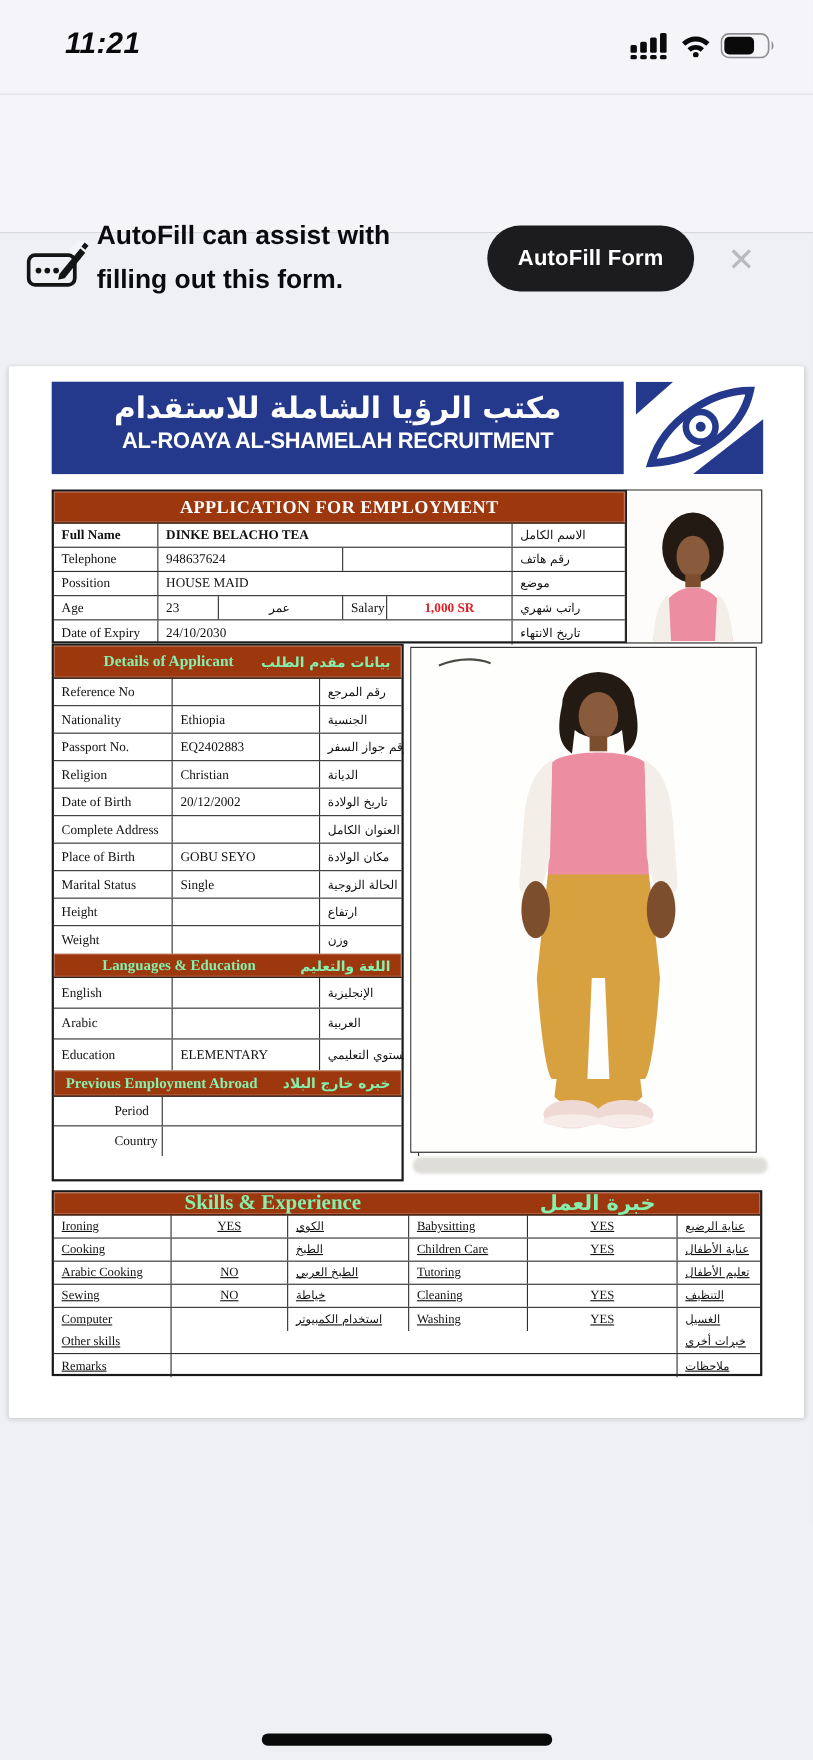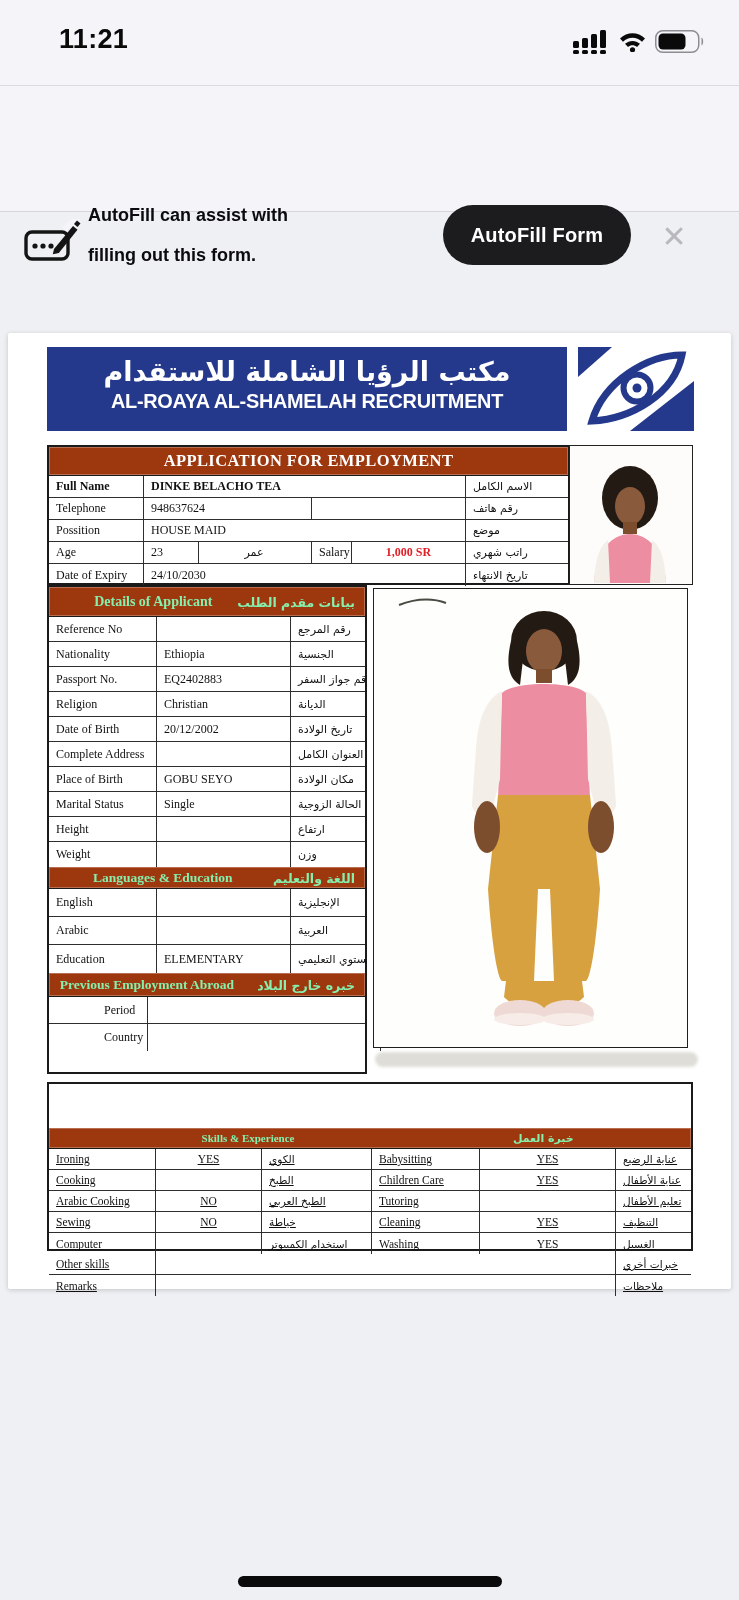--- a/index.html
+++ b/index.html
@@ -1,26 +1,26 @@
 <!DOCTYPE html>
 <html><head>
 <meta charset="utf-8">
 <style>
   * { margin:0; padding:0; box-sizing:border-box; }
   body { background:#cfd1d6; font-family:"Liberation Sans", sans-serif; }
   .screen { position:relative; width:739px; height:1600px; background:#eef0f4; overflow:hidden; margin:0 auto; }
 
   
   .top-chrome { position:absolute; top:0; left:0; width:739px; height:212px; background:#f5f4f9; }
-  .status-time { position:absolute; left:59px; top:24px; font-size:27px; font-weight:700; color:#0a0a0a; letter-spacing:.3px; }
+  .status-time { position:absolute; left:59px; top:24px; font-size:27px; font-weight:700; color:#0a0a0a; letter-spacing:.3px;font-style:italic; }
   .status-icons { position:absolute; right:34px; top:30px; display:flex; align-items:center; gap:9px; }
 
   .af-banner { position:absolute; top:85px; left:0; width:739px; height:127px; border-top:1px solid #dcdbe1; border-bottom:1px solid #d6d5db; background:#f5f4f9; }
   .af-icon { position:absolute; left:24px; top:133px; }
-  .af-text { position:absolute; left:88px; top:109px; width:330px; font-size:18px; line-height:40px; font-weight:600; color:#0b0b0d; }
+  .af-text { position:absolute; left:88px; top:109px; width:330px; font-size:24px; line-height:40px; font-weight:600; color:#0b0b0d; }
   .af-btn { position:absolute; left:443px; top:119px; width:188px; height:60px; background:#1c1c1e; border-radius:30px; color:#fff; font-size:20px; font-weight:600; display:flex; align-items:center; justify-content:center; letter-spacing:.2px; }
   .af-close { position:absolute; left:654px; top:130px; width:40px; height:40px; display:flex; align-items:center; justify-content:center; font-size:30px; color:#b9b8be; font-weight:400; }
 
   
   .page { position:absolute; left:8px; top:333px; width:723px; height:956px; background:#ffffff; border-radius:2px; box-shadow:0 1px 5px rgba(0,0,0,.18); }
   .ar { font-family:"DejaVu Sans", sans-serif; direction:rtl; }
 
   .letter-banner { position:absolute; left:39px; top:14px; width:520px; height:84px; background:#24388c; color:#fff; text-align:center; }
   .letter-ar { font-family:"DejaVu Sans", sans-serif; font-size:27px; font-weight:700; margin-top:9px; letter-spacing:.5px; }
   .letter-en { font-size:20.5px; font-weight:700; letter-spacing:-.3px; transform:scaleX(.97); margin-top:2px; }
@@ -59,21 +59,21 @@
   .l-row { grid-template-columns:108px 134px 76px; height:28px; }
   .p-row { grid-template-columns:51px 233px 34px; height:27px;padding-left:48px; }
   .hd-det .arr, .hd-lang .arr, .hd-prev .arr { font-size:12.5px; }
 
   
   .photo-panel { position:absolute; left:365px; top:255px; width:315px; height:460px; border:1.5px solid #1f1f1f; background:#fefefc; }
   .scan-strip { position:absolute; left:367px; top:719px; width:323px; height:15px; background:#d9d8d2; border-radius:8px; filter:blur(1.5px); opacity:.85; }
 
   
   .t-skill { left:39px; top:749px; width:646px; height:169px; }
-  .hd-skill { height:21px; font-size:11px;margin-top:44px; }
+  .hd-skill { height:21px; font-size:19px; }
   .hd-skill .en { left:31%; }
   .hd-skill .arr { right:auto; left:77%; transform:translate(-50%,-50%); }
   .s-row { grid-template-columns:107px 106px 110px 108px 136px 77px; height:21px; }
   .x-row { grid-template-columns:107px 460px 77px; height:21px; }
   .s-row .c, .x-row .c { font-size:11.5px;text-decoration:underline; }
   .s-row .c.ar, .x-row .c.ar { font-size:10.5px; }
 
   .home-indicator { position:absolute; left:238px; top:1576px; width:264px; height:11px; border-radius:5.5px; background:#0a0a0b; }
 </style>
 </head>

